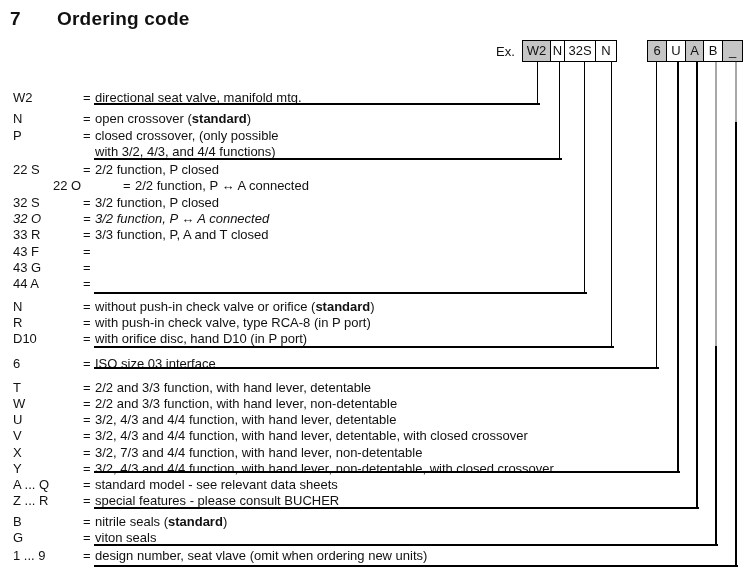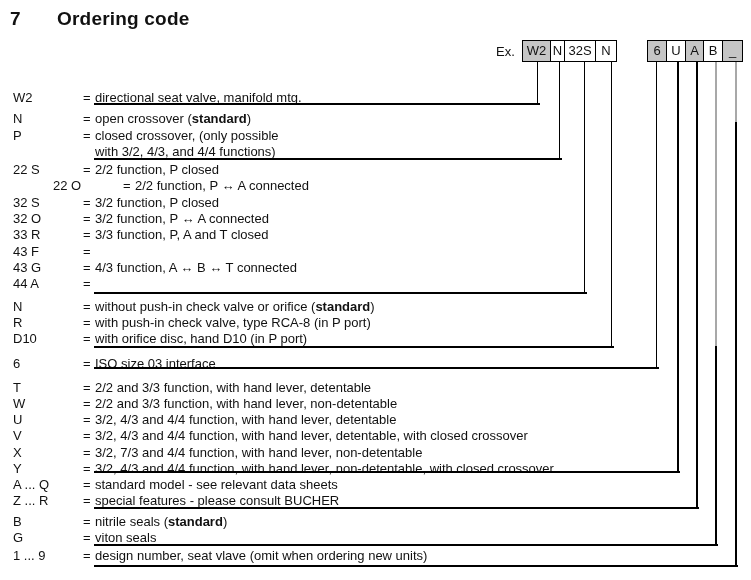--- a/index.html
+++ b/index.html
@@ -86,38 +86,37 @@
       <div class="row abs" style="left: 0px; top: 179px; width: 600px; margin-left: 40px;">
         <span class="code">22 O</span>
         <span class="eq">=</span>
         <span class="desc">2/2 function, P ↔ A connected</span>
       </div>
       <div class="row abs" style="left: 0px; top: 196px; width: 751px;">
         <span class="code">32 S</span>
         <span class="eq">=</span>
         <span class="desc">3/2 function, P closed</span>
       </div>
-      <div class="row abs" style="left: 0px; top: 212px; width: 751px;">
+      <div class="row abs" style="left: 0px; top: 212px; width: 751px; font-style: italic;">
         <span class="code">32 O</span>
         <span class="eq">=</span>
         <span class="desc">3/2 function, P ↔ A connected</span>
       </div>
       <div class="row abs" style="left: 0px; top: 228px; width: 751px; padding-left: 9px;">
         <span class="code">33 R</span>
         <span class="eq">=</span>
         <span class="desc">3/3 function, P, A and T closed</span>
       </div>
       <div class="row abs" style="left: 0px; top: 245px; width: 751px;">
         <span class="code">43 F</span>
         <span class="eq">=</span>
       </div>
       <div class="row abs" style="left: 0px; top: 261px; width: 659px;">
         <span class="code">43 G</span>
         <span class="eq">=</span>
-        <span class="desc">4/3 function, A ↔ B ↔ T connected</span>
       </div>
       <div class="row abs" style="left: 0px; top: 277px; width: 751px;">
         <span class="code">44 A</span>
         <span class="eq">=</span>
       </div>
       <div class="row abs" style="left: 0px; top: 300px; width: 751px;">
         <span class="code">N</span>
         <span class="eq">=</span>
         <span class="desc">without push-in check valve or orifice (<b>standard</b>)</span>
       </div>

